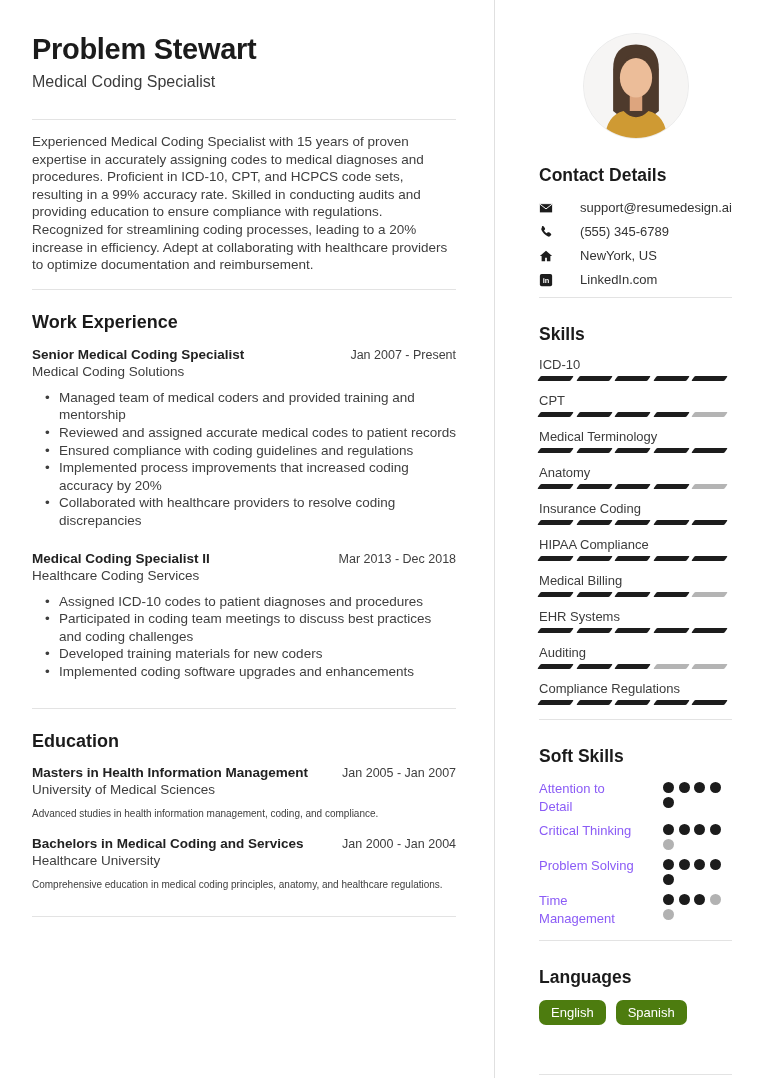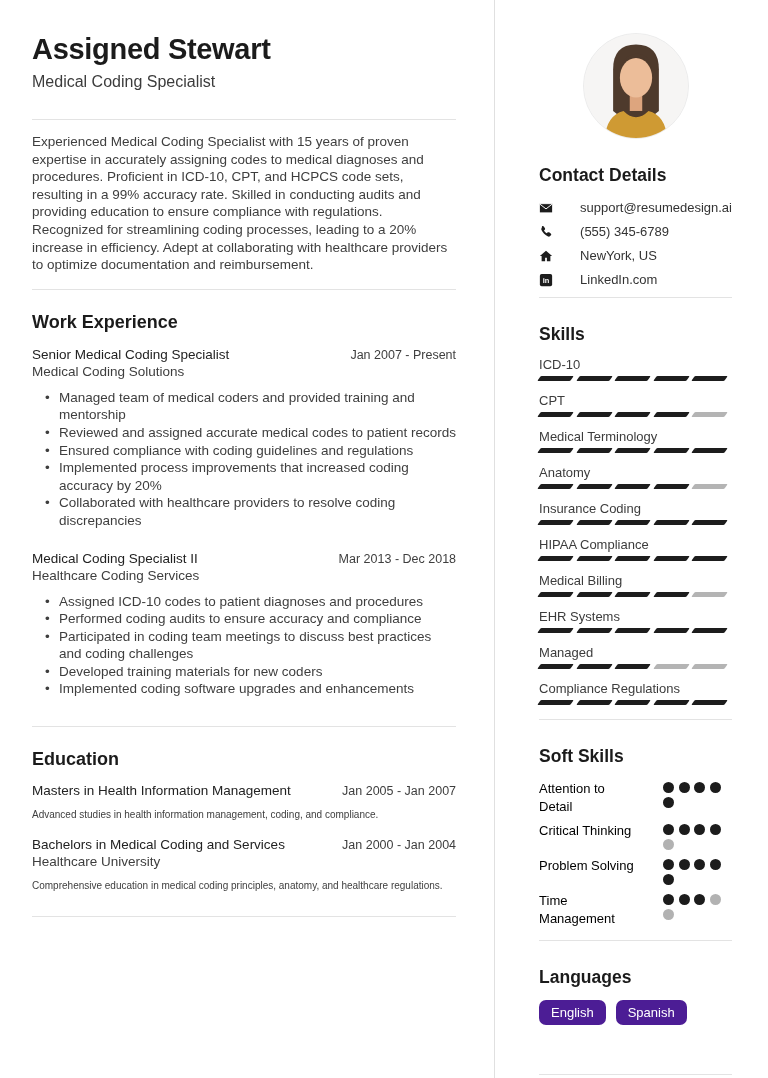--- a/index.html
+++ b/index.html
@@ -20,21 +20,21 @@
   .rule-m2 { margin-top:15px; }
   .rule-m3 { margin-top:28px; }
   .rule-m4 { margin-top:22px; }
   h2.section-h { font-size:18px; font-weight:700; color:#1b1b1b; }
   .main h2.section-h { margin-top:22px; }
   .summary-text { margin-top:13px; font-size:13.5px; line-height:17.6px; color:#3e3e3e; }
 
   .job { margin-top:14px; }
   .job + .job { margin-top:21px; }
   .job-head { display:flex; justify-content:space-between; align-items:baseline; }
-  .job-name { font-size:13.5px; font-weight:400; color:#222222; }
+  .job-name { font-size:13.5px; font-weight:700; color:#222222; }
   .job-dates { font-size:12.5px; color:#3e3e3e; white-space:nowrap; }
   .job-company { font-size:13.5px; color:#3e3e3e; margin-top:2px; }
   ul.bullets { margin-top:10px; padding-left:27px; list-style:none; }
   ul.bullets li { font-size:13.5px; line-height:17.6px; color:#3e3e3e; position:relative; }
   ul.bullets li::before {
     content:"•"; position:absolute; left:-14px; top:0; font-size:13.5px; color:#3e3e3e;
   }
 
   .degree { margin-top:13px; }
   .degree-desc { margin-top:8px; font-size:10px; line-height:17.6px; color:#3e3e3e; }
@@ -57,42 +57,42 @@
   .skill { margin-top:12px; }
   .skill-label { font-size:13px; color:#3c3c3c; }
   .skill-bar { display:flex; gap:6px; margin-top:4px; height:5px; padding-right:6px; }
   .skill-bar span { flex:1; transform:skewX(-35deg); border-radius:1px; }
   .skill-bar span.on  { background:#1d1d1d; }
   .skill-bar span.off { background:#b4b4b4; }
 
   .sb-rule2 { margin-top:14px; }
   .soft-list { margin-top:13px; }
   .soft-row { display:flex; margin-bottom:7px; }
-  .soft-label { width:102px; font-size:13px; line-height:17.5px; color:#000000; }
+  .soft-label { width:102px; font-size:13px; line-height:17.5px; color:#8b5cf6; }
   .dots { width:62px; margin-left:22px; display:flex; flex-wrap:wrap; gap:4px 4.5px;
     align-content:flex-start; padding-top:2px; }
   .dots span { width:11px; height:11px; border-radius:50%; }
   .dots span.on  { background:#1c1c1c; }
   .dots span.off { background:#b2b2b2; }
 
   .sb-rule3 { margin-top:13px; }
   .pill-row { margin-top:12px; display:flex; gap:10px; }
-  .pill { background:#4c1d95; color:#ffffff; font-size:13px; padding:4.5px 12px;
+  .pill { background:#4d7c0f; color:#ffffff; font-size:13px; padding:4.5px 12px;
     border-radius:7px; line-height:16px; }
   .sb-rule4 { margin-top:49px; }
 </style>
 </head>
 <body>
 
 <div class="page">
 
   <div class="main">
 
     <div>
-      <div class="name">Assigned Stewart</div>
+      <div class="name">Problem Stewart</div>
       <div class="job-title-header">Medical Coding Specialist</div>
     </div>
 
     <hr class="rule rule-m1">
 
     <div>
       <p class="summary-text">Experienced Medical Coding Specialist with 15 years of proven expertise in accurately assigning codes to medical diagnoses and procedures. Proficient in ICD-10, CPT, and HCPCS code sets, resulting in a 99% accuracy rate. Skilled in conducting audits and providing education to ensure compliance with regulations. Recognized for streamlining coding processes, leading to a 20% increase in efficiency. Adept at collaborating with healthcare providers to optimize documentation and reimbursement.</p>
     </div>
 
     <hr class="rule rule-m2">
@@ -116,38 +116,38 @@
       </div>
 
       <div class="job">
         <div class="job-head">
           <span class="job-name">Medical Coding Specialist II</span>
           <span class="job-dates">Mar 2013 - Dec 2018</span>
         </div>
         <div class="job-company">Healthcare Coding Services</div>
         <ul class="bullets">
           <li>Assigned ICD-10 codes to patient diagnoses and procedures</li>
-          <li>Performed coding audits to ensure accuracy and compliance</li>
           <li>Participated in coding team meetings to discuss best practices and coding challenges</li>
           <li>Developed training materials for new coders</li>
           <li>Implemented coding software upgrades and enhancements</li>
         </ul>
       </div>
     </div>
 
     <hr class="rule rule-m3">
 
     <div>
       <h2 class="section-h">Education</h2>
 
       <div class="degree">
         <div class="job-head">
           <span class="job-name">Masters in Health Information Management</span>
           <span class="job-dates">Jan 2005 - Jan 2007</span>
         </div>
+        <div class="job-company">University of Medical Sciences</div>
         <p class="degree-desc">Advanced studies in health information management, coding, and compliance.</p>
       </div>
 
       <div class="degree">
         <div class="job-head">
           <span class="job-name">Bachelors in Medical Coding and Services</span>
           <span class="job-dates">Jan 2000 - Jan 2004</span>
         </div>
         <div class="job-company">Healthcare University</div>
         <p class="degree-desc">Comprehensive education in medical coding principles, anatomy, and healthcare regulations.</p>
@@ -288,21 +288,21 @@
         <div class="skill-label">EHR Systems</div>
         <div class="skill-bar">
             <span class="on"></span>
             <span class="on"></span>
             <span class="on"></span>
             <span class="on"></span>
             <span class="on"></span>
           </div>
       </div>
       <div class="skill">
-        <div class="skill-label">Managed</div>
+        <div class="skill-label">Auditing</div>
         <div class="skill-bar">
             <span class="on"></span>
             <span class="on"></span>
             <span class="on"></span>
             <span class="off"></span>
             <span class="off"></span>
           </div>
       </div>
       <div class="skill">
         <div class="skill-label">Compliance Regulations</div>

